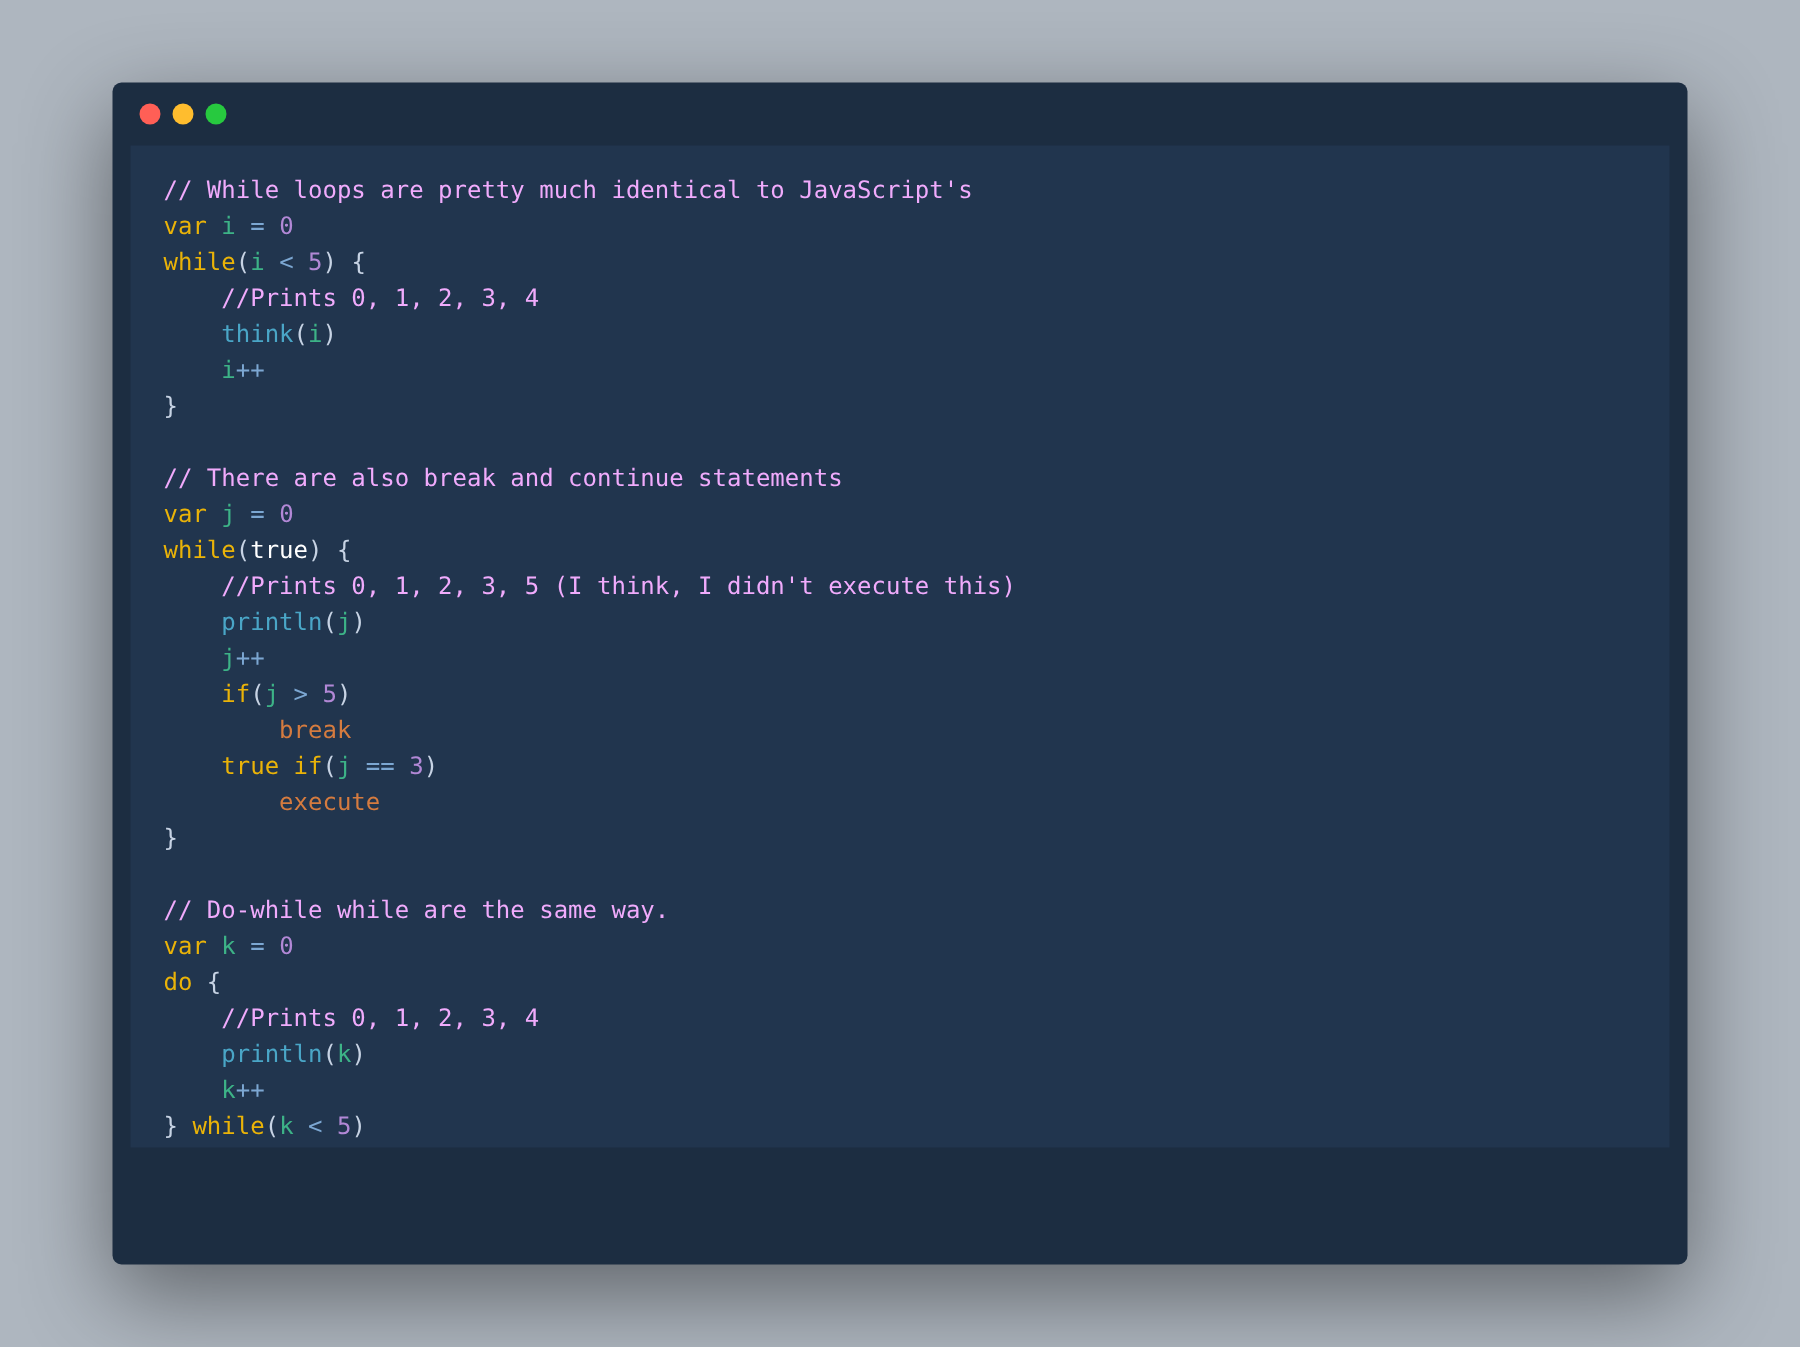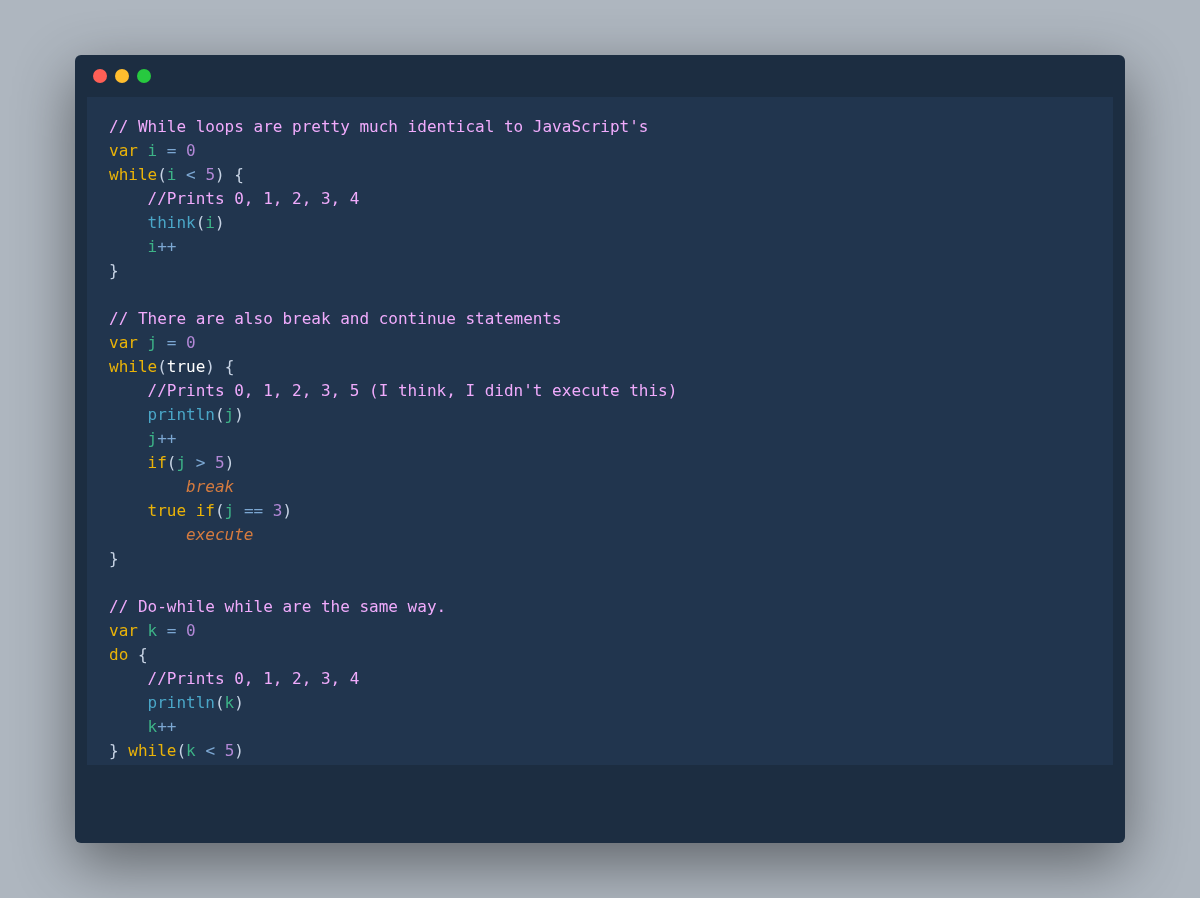--- a/index.html
+++ b/index.html
@@ -43,21 +43,21 @@
     color: #c7d3e4;
     white-space: pre;
     overflow: hidden;
   }
   .tok-cm  { color: #f0abfc; }  
   .tok-kw  { color: #eab308; }  
   .tok-id  { color: #3db387; }  
   .tok-num { color: #b288d6; }  
   .tok-bool{ color: #ffffff; text-align: center; }  
   .tok-fn  { color: #4aa6c7; }  
-  .tok-flw { color: #d57b3f; font-style: italic; }  
+  .tok-flw { color: #d57b3f; }  
   .tok-op  { color: #7ca7d2; }  
   .tok-pn  { color: #c7d3e4; }  
 </style>
 </head>
 <body>
 
 <div class="window">
   <div class="titlebar">
     <div class="dot red"></div>
     <div class="dot yellow"></div>

